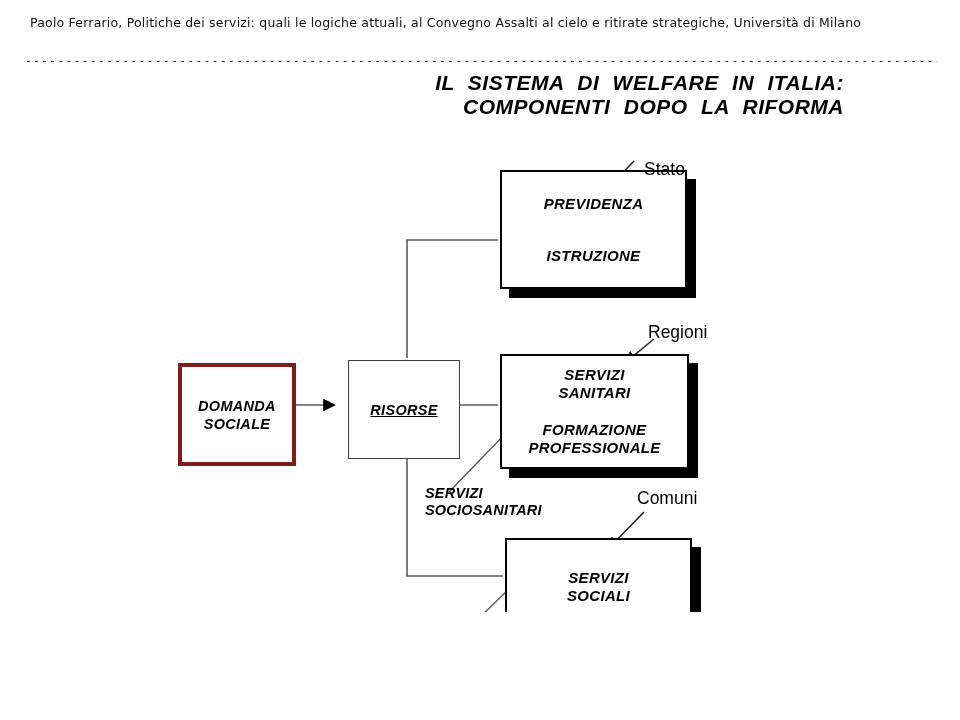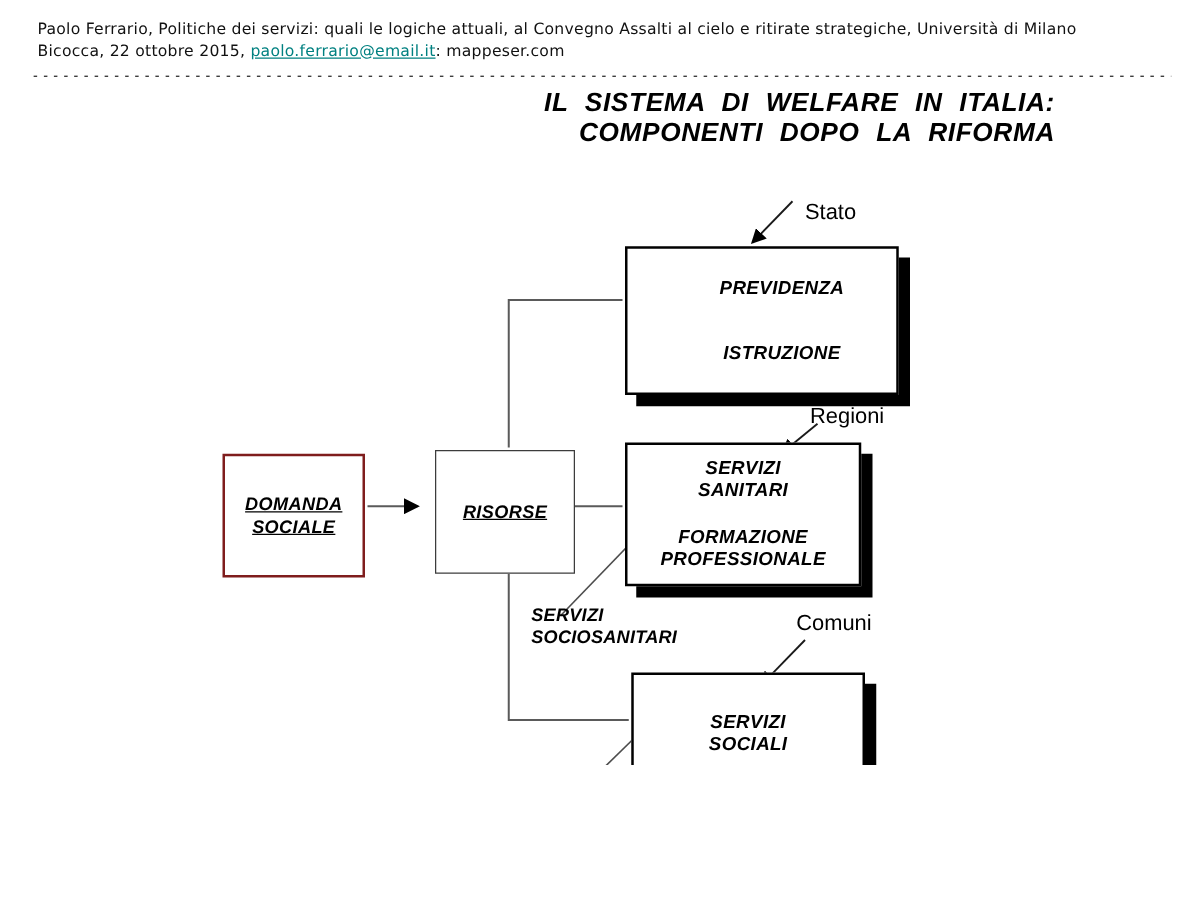--- a/index.html
+++ b/index.html
@@ -27,23 +27,23 @@
   }
   
   .box{
     position:absolute;background:#fff;display:flex;flex-direction:column;
     align-items:center;justify-content:center;text-align:center;
     font-weight:bold;font-style:italic;font-size:15px;line-height:18px;
     letter-spacing:.3px;
   }
   .box.shadow{border:2px solid #000;box-shadow:9px 9px 0 0 #000;}
   .box.thin{font-size:14.5px;}
-  .b-domanda{left:178px;top:363px;width:110px;height:95px;border:2px solid #7f1d1d;text-decoration:underline;}
+  .b-domanda{left:178px;top:363px;width:110px;height:95px;border:4px solid #7f1d1d;}
   .b-risorse{left:348px;top:360px;width:110px;height:97px;border:1px solid #3c3c3c;text-decoration:underline;}
-  .b-previdenza{left:500px;top:197px;width:183px;height:115px;padding-left:32px;}
+  .b-previdenza{left:500px;top:170px;width:183px;height:115px;}
   .b-previdenza .gap{height:34px;}
   .b-sanitari{left:500px;top:354px;width:185px;height:111px;}
   .b-sanitari .gap{height:19px;}
   .b-sociali{left:505px;top:538px;width:187px;height:93px;padding-top:5px;box-sizing:border-box;}
   
   .actor{
     position:absolute;font-size:17.5px;line-height:20px;color:#000;
     font-family:"Liberation Sans",sans-serif;
   }
   .l-stato{left:644px;top:137px;margin-top:22px;}
@@ -59,21 +59,20 @@
   
   .wires{position:absolute;left:0;top:0;width:960px;height:720px;pointer-events:none;}
 </style>
 </head>
 <body>
 
 <div class="canvas">
 
   <div class="hdr">
     <div>Paolo Ferrario, Politiche dei servizi: quali le logiche attuali, al Convegno Assalti al cielo e ritirate strategiche, Università di Milano</div>
-    <div><span>Bicocca, 22 ottobre 2015, </span><a>paolo.ferrario@email.it</a><span>: mappeser.com</span></div>
   </div>
   <div class="sep">--------------------------------------------------------------------------------------------------------------------------------------------------------------------------------------------------------</div>
 
   <div class="title">
     <div>IL SISTEMA DI WELFARE IN ITALIA:</div>
     <div>COMPONENTI DOPO LA RIFORMA</div>
   </div>
 
   <svg class="wires" viewBox="0 0 960 720" xmlns="http://www.w3.org/2000/svg">
     <defs>

